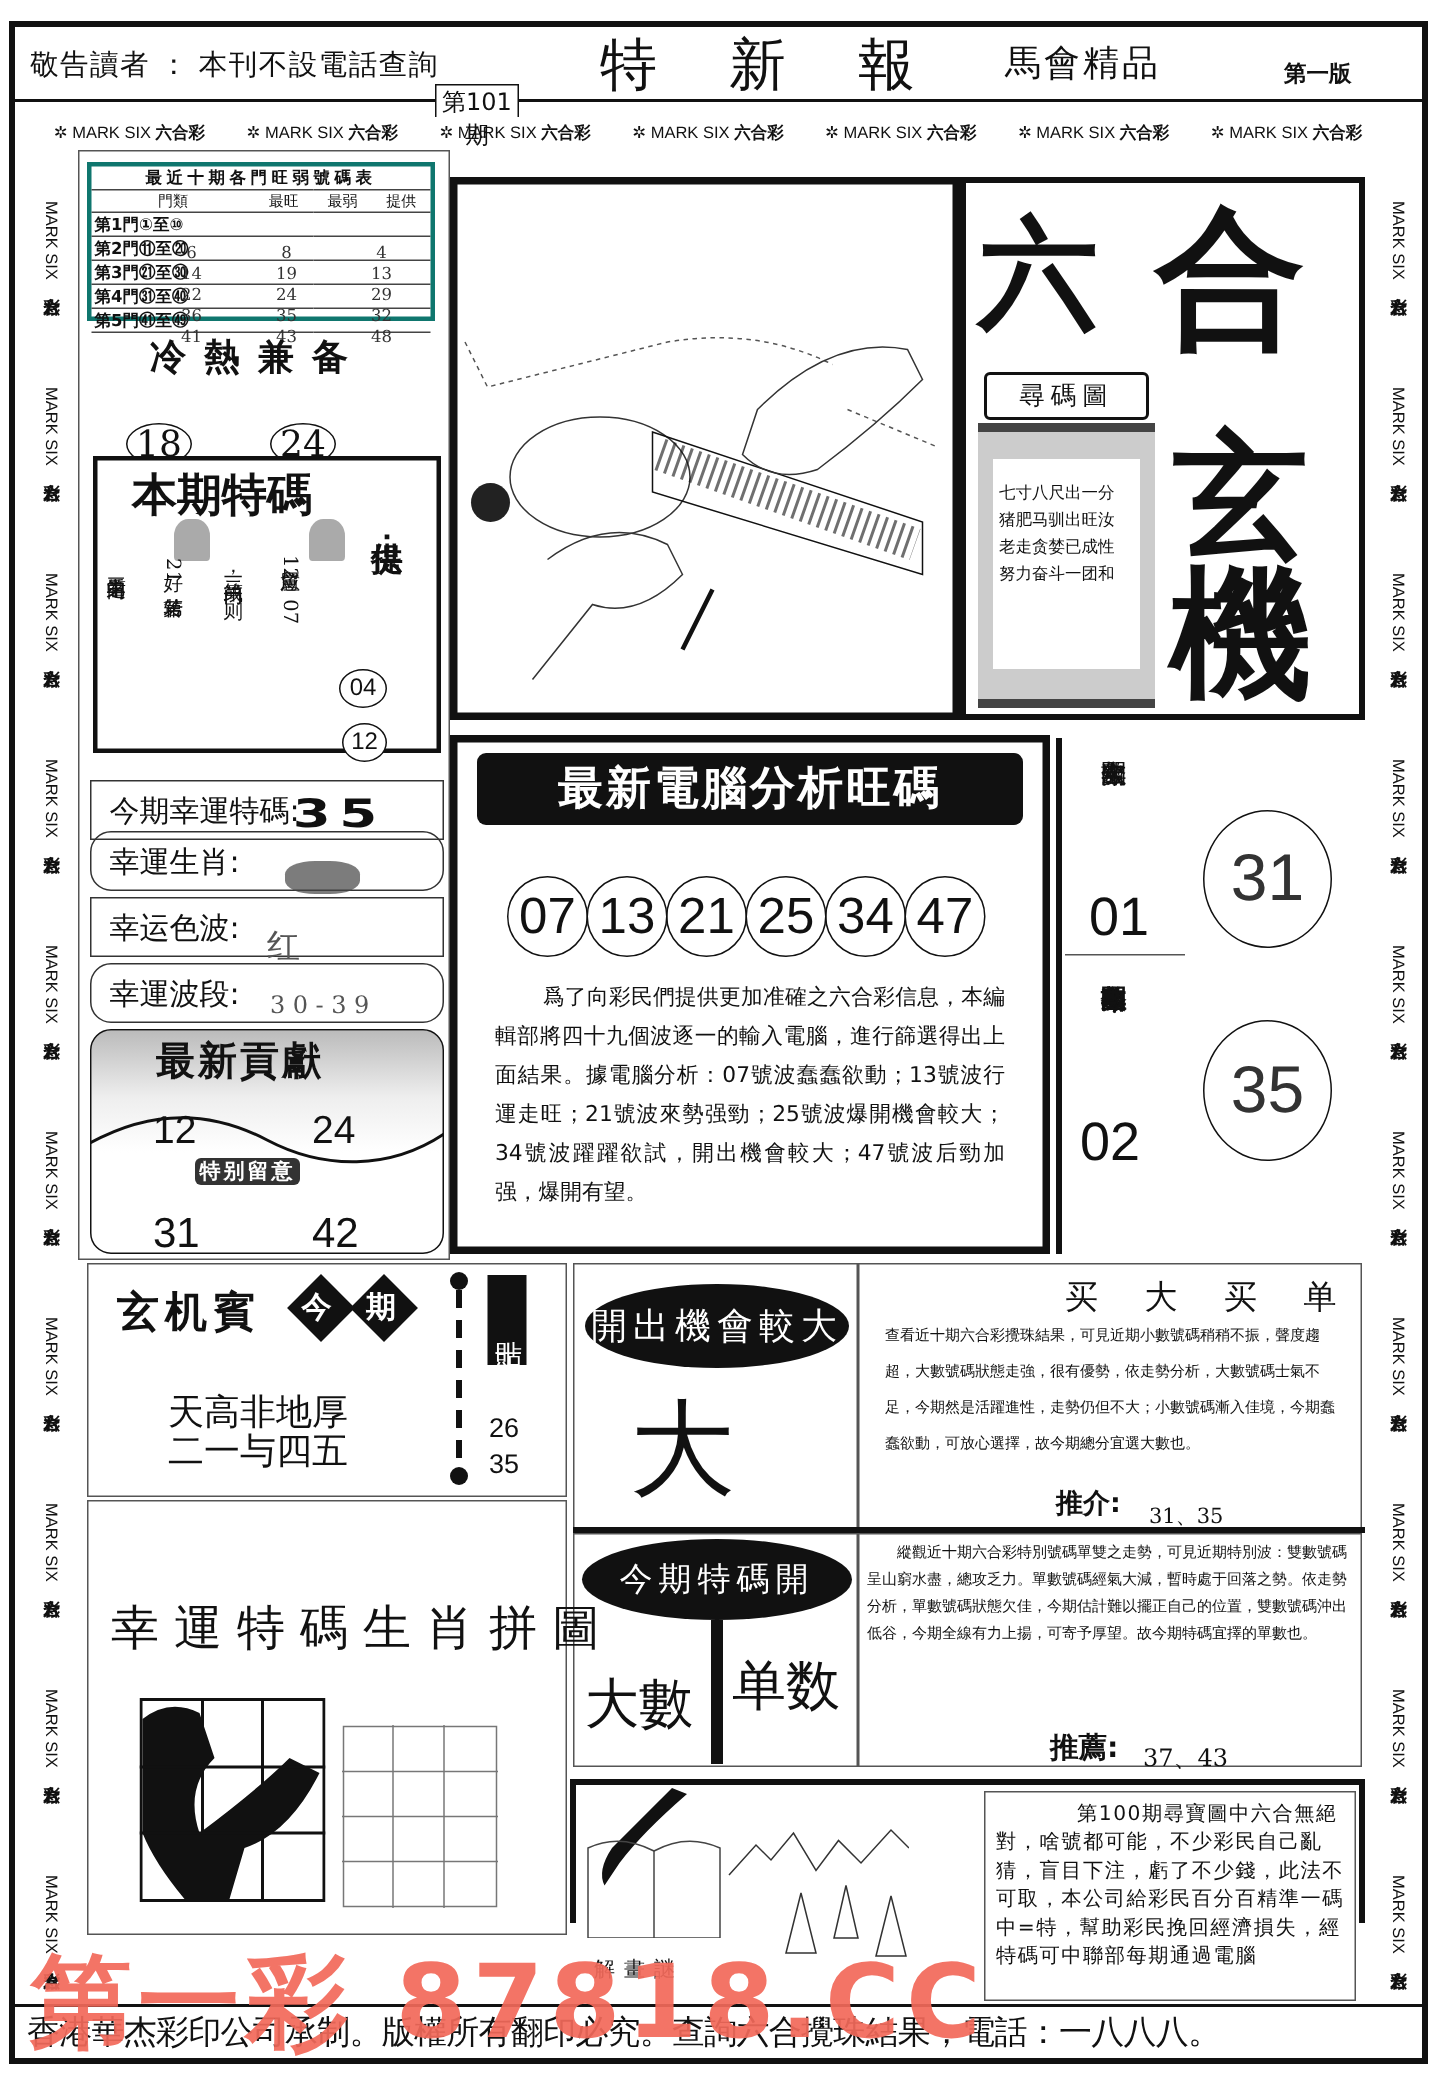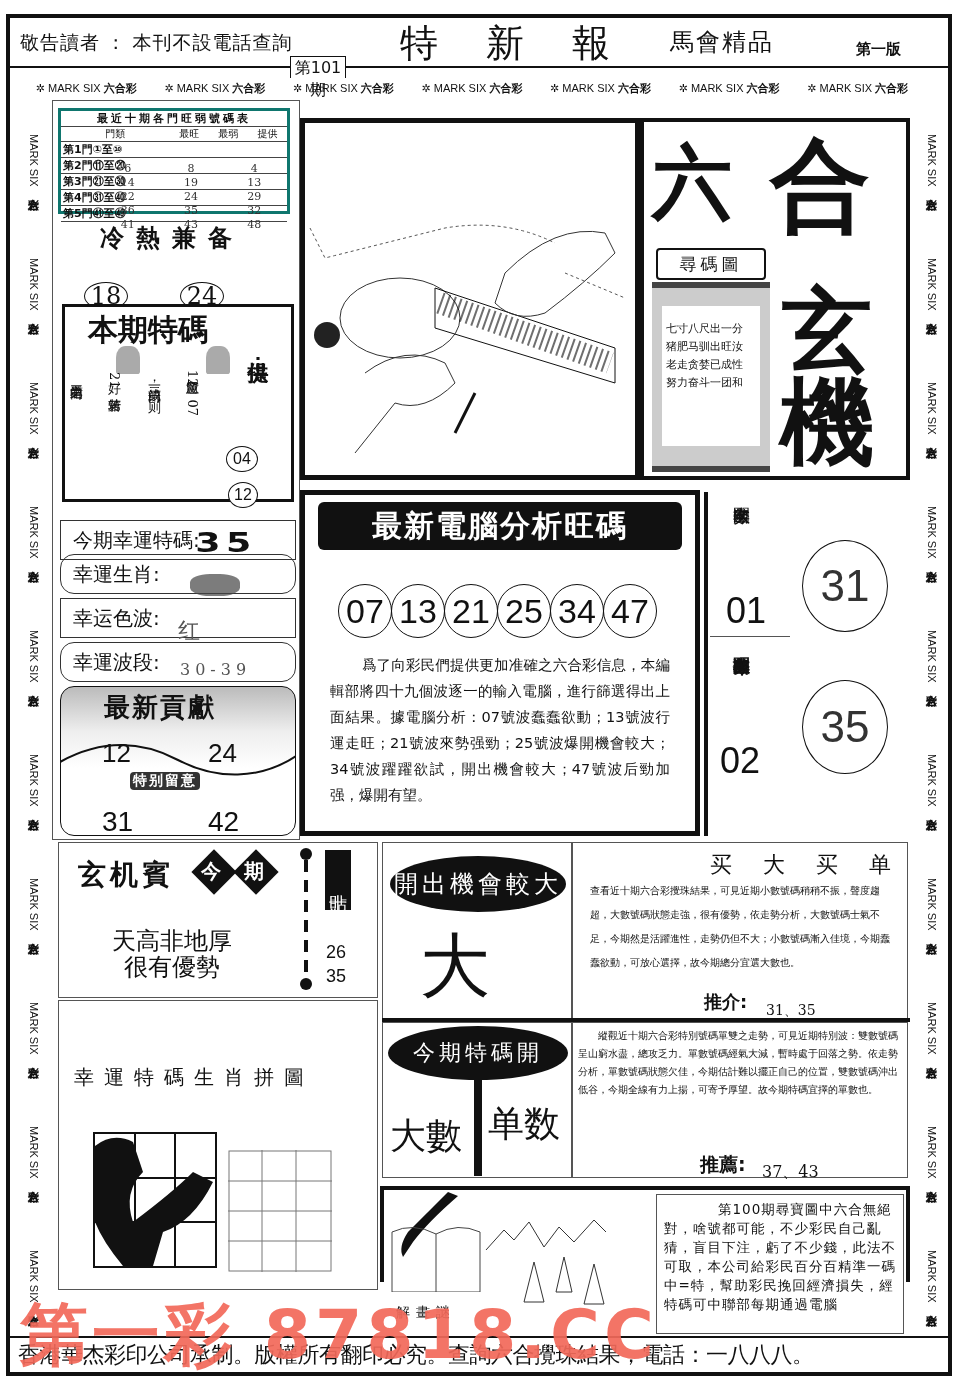--- a/index.html
+++ b/index.html
@@ -247,21 +247,21 @@
 <div class="abs circle" style="left:802px; top:680px; width:86px; height:94px; font-size:44px; color:#333;">35</div>
 
 <div class="box thin" style="left:58px; top:842px; width:320px; height:156px;"></div>
 <div class="abs brush" style="left:78px; top:856px; font-size:28px; letter-spacing:4px; font-weight:900;">玄机賓</div>
 <div class="abs" style="left:198px; top:856px; width:32px; height:32px; background:#111; transform:rotate(45deg);"></div>
 <div class="abs" style="left:201px; top:858px; font-size:20px; color:#fff; font-weight:bold;">今</div>
 <div class="abs" style="left:240px; top:856px; width:32px; height:32px; background:#111; transform:rotate(45deg);"></div>
 <div class="abs" style="left:244px; top:858px; font-size:20px; color:#fff; font-weight:bold;">期</div>
 <div class="abs" style="left:112px; top:928px; font-size:24px; font-family:'DejaVu Sans',sans-serif; line-height:26px; text-align:center;">
   <div>天高非地厚</div>
-  <div>很有優勢</div>
+  <div>二一与四五</div>
 </div>
 <div class="dot" style="left:300px; top:848px;"></div>
 <div class="dashline" style="left:304px; top:860px; height:126px;"></div>
 <div class="dot" style="left:300px; top:978px;"></div>
 <div class="abs vtext" style="left:325px; top:850px; width:26px; height:60px; background:#111; color:#fff; font-size:18px; text-align:center; line-height:26px; writing-mode:vertical-rl;">貼士</div>
 <div class="abs" style="left:326px; top:940px; font-size:18px; font-family:'Liberation Sans',sans-serif; line-height:24px;">
   <div>26</div>
   <div>35</div>
 </div>
 
@@ -282,21 +282,21 @@
 <div class="abs" style="left:474px; top:1080px; width:8px; height:96px; background:#111;"></div>
 <div class="abs" style="left:390px; top:1112px; font-size:36px; font-family:'DejaVu Serif',serif;">大數</div>
 <div class="abs" style="left:488px; top:1100px; font-size:36px; font-family:'DejaVu Serif',serif;">单数</div>
 
 <div class="box thin" style="left:572px; top:1022px; width:336px; height:156px;"></div>
 <div class="abs small-para" style="left:578px; top:1028px; width:320px; line-height:18px; text-indent:2em;">縱觀近十期六合彩特別號碼單雙之走勢，可見近期特別波：雙數號碼呈山窮水盡，總攻乏力。單數號碼經氣大減，暫時處于回落之勢。依走勢分析，單數號碼狀態欠佳，今期估計難以擺正自己的位置，雙數號碼沖出低谷，今期全線有力上揚，可寄予厚望。故今期特碼宜擇的單數也。</div>
 <div class="abs" style="left:700px; top:1152px; font-size:19px; font-weight:900; font-family:'DejaVu Sans',sans-serif;">推薦:</div>
 <div class="abs" style="left:762px; top:1162px; font-size:16px;">37、43</div>
 
 <div class="box thin" style="left:58px; top:1000px; width:320px; height:290px;"></div>
-<div class="abs" style="left:74px; top:1064px; font-size:20px; letter-spacing:10px; font-family:'DejaVu Serif',serif;text-align:right;">幸運特碼生肖拼圖</div>
+<div class="abs" style="left:74px; top:1064px; font-size:32px; letter-spacing:10px; font-family:'DejaVu Serif',serif;text-align:right;">幸運特碼生肖拼圖</div>
 <svg class="abs" style="left:93px; top:1132px;" width="124" height="136">
   <path d="M2 14 Q20 0 40 10 L50 40 Q30 60 40 90 Q80 60 100 40 L120 50 Q100 90 70 100 L60 134 L30 134 Q10 110 2 90 Z" fill="#111"></path>
   <g stroke="#111" stroke-width="2" fill="none">
       <rect x="1" y="1" width="122" height="134"></rect>
       <line x1="42" y1="0" x2="42" y2="136"></line>
       <line x1="82" y1="0" x2="82" y2="136"></line>
       <line x1="0" y1="46" x2="124" y2="46"></line>
       <line x1="0" y1="90" x2="124" y2="90"></line>
     </g>
 </svg>

